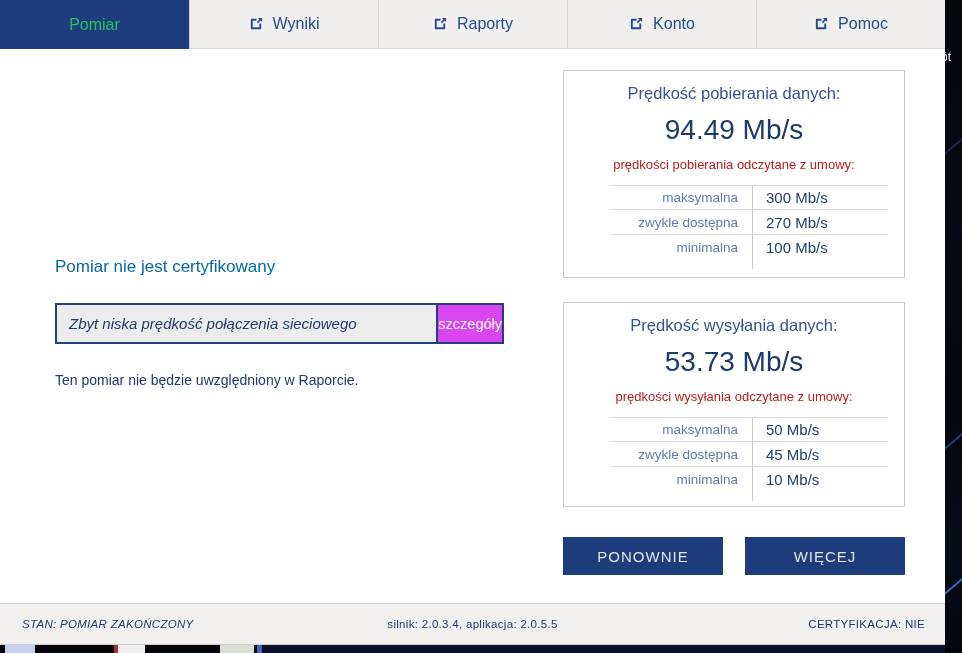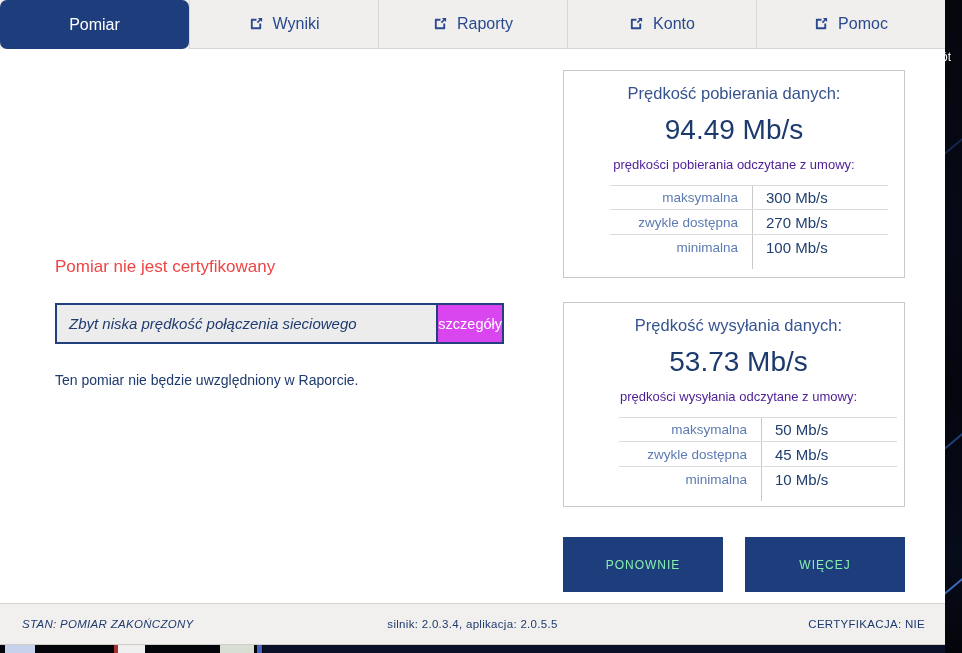--- a/index.html
+++ b/index.html
@@ -5,55 +5,55 @@
   * { margin:0; padding:0; box-sizing:border-box; }
   body { font-family:"Liberation Sans", sans-serif; background:#000; }
   .screen { position:relative; width:962px; height:653px; background:#fff; overflow:hidden; }
 
   
   .tabbar { position:absolute; left:0; top:0; width:945px; height:49px; display:flex; background:#f0efee; }
   .tab { width:189px; height:49px; display:flex; align-items:center; justify-content:center; gap:9px;
          background:#f0efee; color:#29498e; font-size:16px; cursor:pointer;
          border-bottom:1px solid #d9d6d3; }
   .tab + .tab { border-left:1px solid #d9d6d3; }
-  .tab.active { background:#1e3d7c; color:#ffffff; border-bottom:none; border-left:none;border-radius:7px; }
+  .tab.active { background:#1e3d7c; color:#22c55e; border-bottom:none; border-left:none; }
   .tab .ticon { width:15px; height:15px; flex:0 0 auto; margin-top:-2px; }
 
   
-  .heading { position:absolute; left:55px; top:257px; font-size:17px; color:#ef4444; }
+  .heading { position:absolute; left:55px; top:257px; font-size:17px; color:#0369a1; }
   .warn-box { position:absolute; left:55px; top:303px; width:449px; height:41px;
               display:flex; background:#ececec; border:2px solid #24407c; }
   .warn-text { flex:1; display:flex; align-items:center; padding-left:12px;
                font-size:15px; color:#1e3a6e; white-space:nowrap; overflow:hidden;font-style:italic; }
   .warn-btn { width:66px; background:#d946ef; border:none; border-left:2px solid #24407c;
               color:#fff; font-size:14.5px; cursor:pointer; font-family:inherit;text-align:right; }
   .note { position:absolute; left:55px; top:372px; font-size:14px; color:#1e3a6e; }
 
   
   .card { position:absolute; left:563px; width:342px; background:#fff; border:1px solid #c9c9c9; }
   .card.download { top:70px;  height:208px; }
-  .card.upload   { top:302px; height:205px;padding-left:9px; }
+  .card.upload   { top:302px; height:205px; }
   .card-title { margin-top:13px; text-align:center; font-size:16.5px; color:#35538f; }
   .card-value { margin-top:11px; text-align:center; font-size:28px; color:#1c3a6d; }
-  .card-sub   { margin-top:11px; text-align:center; font-size:13px; color:#4c1d95; }
+  .card-sub   { margin-top:11px; text-align:center; font-size:13px; color:#b91c1c; }
   .stable { width:278px; margin:13px 0 0 46px; }
   .trow { display:flex; height:25px; border-bottom:1px solid #dcdcdc; }
   .trow:first-child { border-top:1px solid #dcdcdc; }
   .trow:nth-child(3) { border-bottom:none; }
   .tlabel { width:143px; display:flex; align-items:center; justify-content:flex-end;
             padding-right:14px; border-right:1px solid #c9c9c9;
             font-size:13.5px; color:#5d7bb0; white-space:nowrap; }
   .tvalue { flex:1; display:flex; align-items:center; padding-left:13px;
             font-size:15px; color:#22406f; white-space:nowrap; }
   .tspacer { height:9px; width:143px; border-right:1px solid #c9c9c9; }
 
   
   .actions { position:absolute; left:563px; top:537px; width:342px; display:flex; justify-content:space-between; }
-  .act-btn { width:160px; height:55px; background:#1e3d7c; color:#86efac; border:none;
-             font-size:12px; letter-spacing:1px; cursor:pointer; font-family:inherit; }
+  .act-btn { width:160px; height:38px; background:#1e3d7c; color:#e5e5e5; border:none;
+             font-size:15px; letter-spacing:1px; cursor:pointer; font-family:inherit; }
 
   
   .statusbar { position:absolute; left:0; top:603px; width:945px; height:42px;
                background:#f1f0ee; border-top:1px solid #d6d3d0; border-bottom:1px solid #cfccc9;
                display:flex; align-items:center; font-size:11.5px; color:#1e3a6e; letter-spacing:.3px; }
   .st-left  { padding-left:22px;font-style:italic; }
   .st-center{ position:absolute; left:50%; transform:translateX(-50%); }
   .st-right { position:absolute; right:20px; }
 
   

